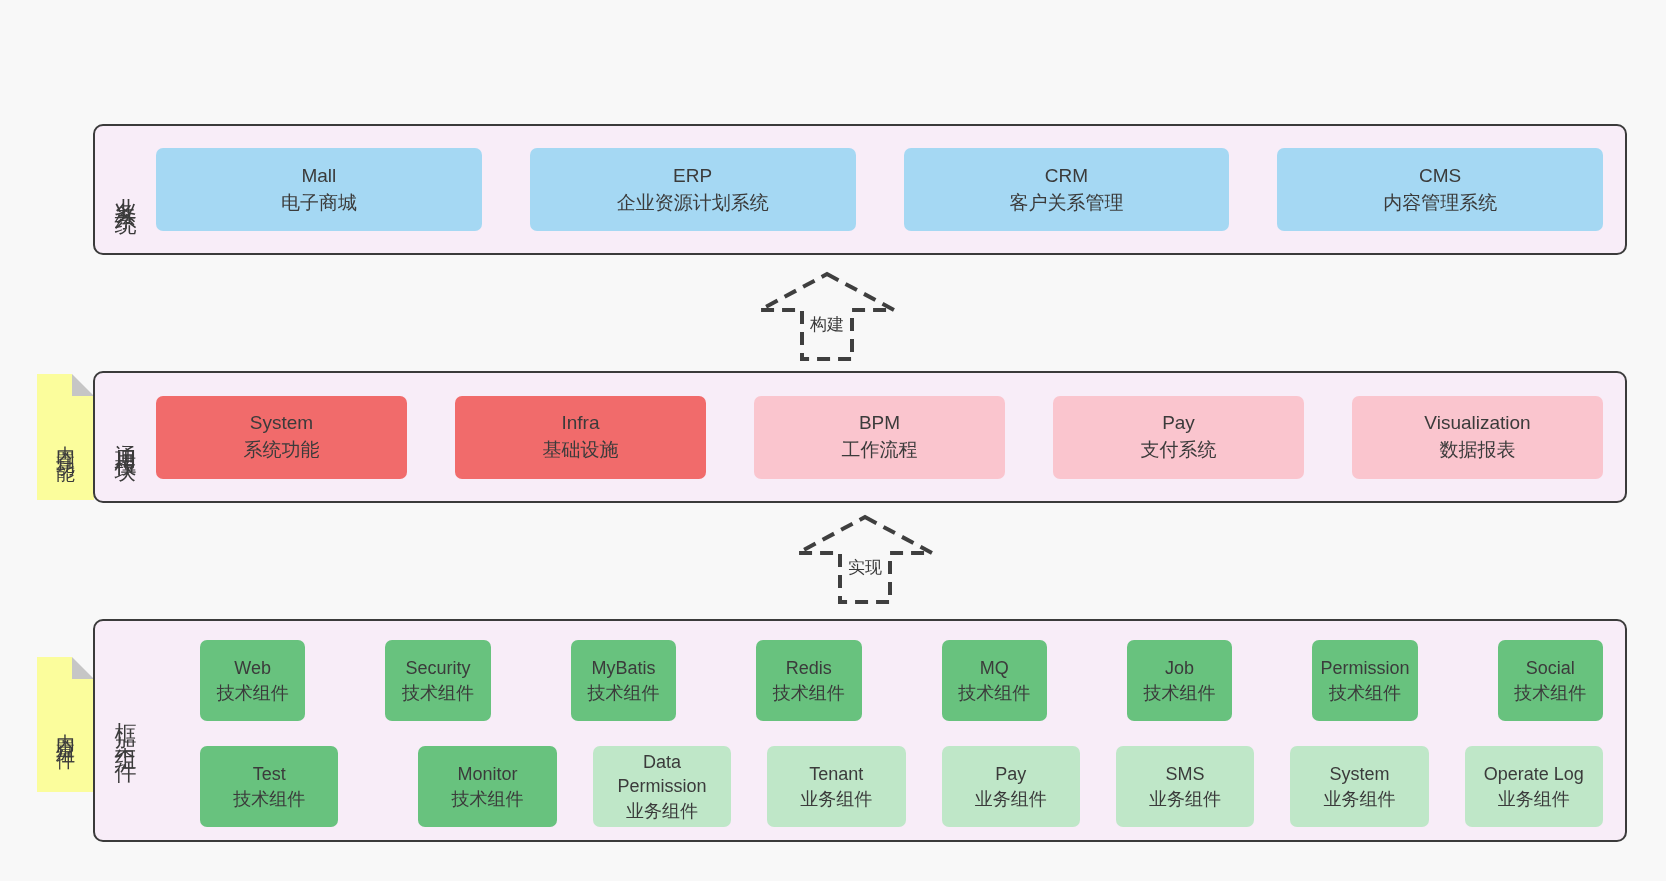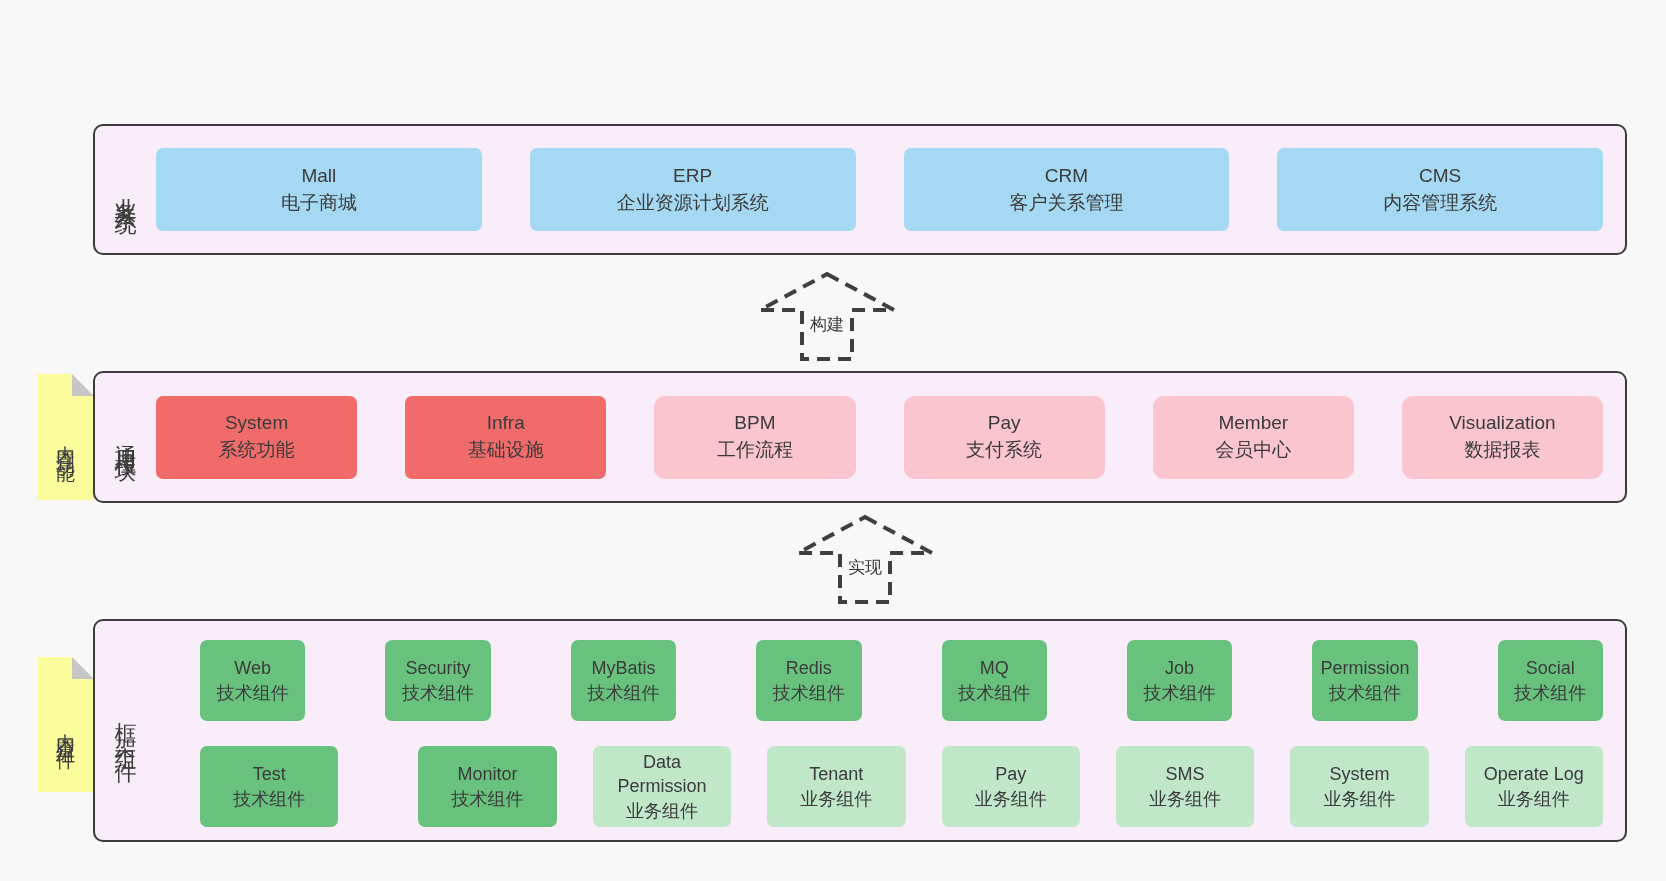--- a/index.html
+++ b/index.html
@@ -52,21 +52,21 @@
   
   .box{
     flex:1;border-radius:7px;display:flex;flex-direction:column;
     align-items:center;justify-content:center;text-align:center;
     font-size:19px;line-height:1.4;color:var(--text);padding:2px 8px;
   }
   #section-business .box,#section-modules .box{height:83px;}
   #section-framework .box{height:81px;font-size:18px;line-height:1.35;}
   .box.blue{background:var(--box-blue);}
   .box.red{background:var(--box-red);}
-  .box.pink{background:var(--box-pink);border-radius:11px;}
+  .box.pink{background:var(--box-pink);}
   .box.green{background:var(--box-green);margin-left:44px;}
   .box.green-light{background:var(--box-green-light);}
   
   .arrow{position:absolute;width:140px;height:92px;}
   #arrow-build{left:757px;top:270px;}
   #arrow-implement{left:795px;top:513px;}
   .arrow svg{position:absolute;inset:0;width:100%;height:100%;}
   .arrow .arrow-label{
     position:absolute;left:50%;top:43px;transform:translateX(-50%);
     background:var(--page-bg);padding:0 3px;font-size:17px;color:var(--text);
@@ -134,24 +134,20 @@
         </div>
         <div class="box pink">
           <div>BPM</div>
           <div>工作流程</div>
         </div>
         <div class="box pink">
           <div>Pay</div>
           <div>支付系统</div>
         </div>
         <div class="box pink">
-          <div>Member</div>
-          <div>会员中心</div>
-        </div>
-        <div class="box pink">
           <div>Visualization</div>
           <div>数据报表</div>
         </div>
       </div>
   </div>
 </div>
 
 <div class="arrow" id="arrow-implement">
   <svg viewBox="0 0 140 92">
     <polygon points="70,4 137,40 95,40 95,89 45,89 45,40 3,40" fill="none" stroke="#3f3f3f" stroke-width="4" stroke-dasharray="13 8"></polygon>

